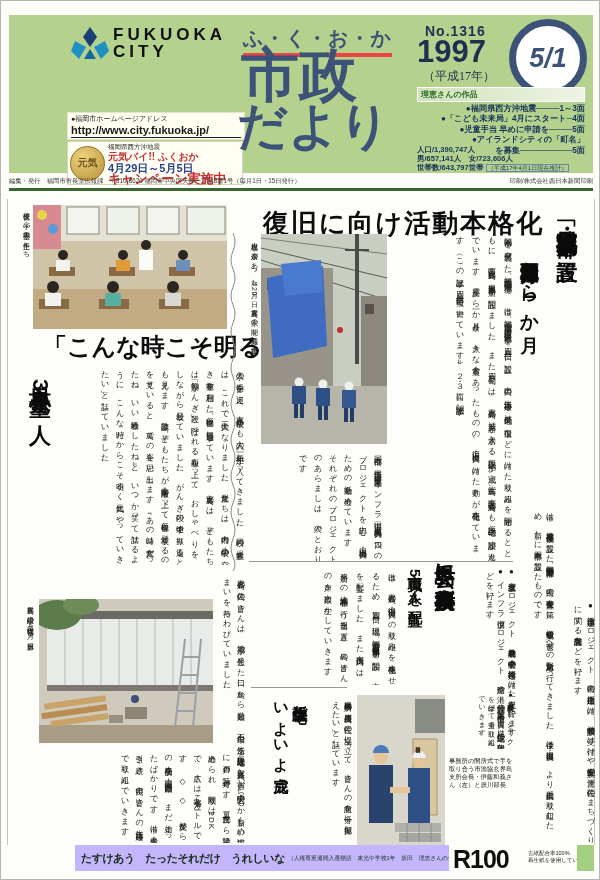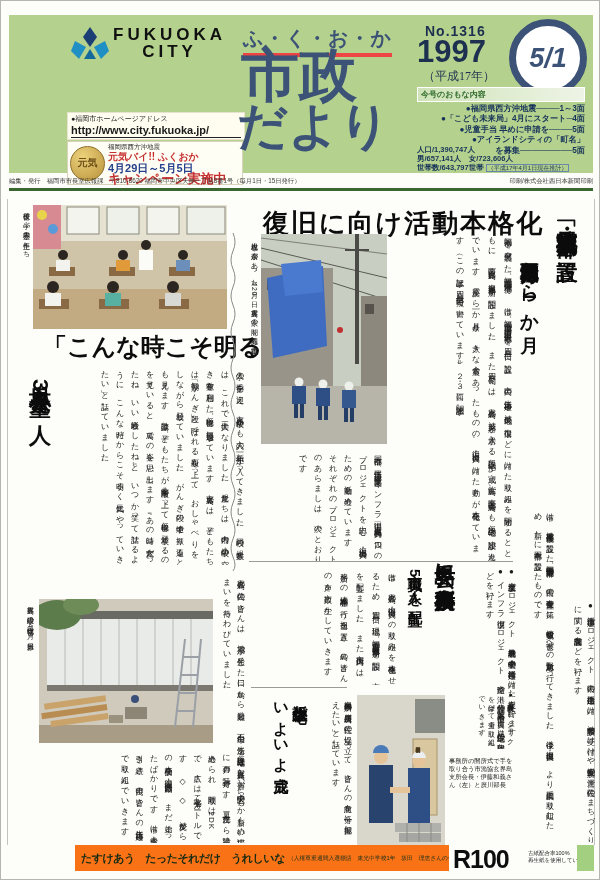--- a/index.html
+++ b/index.html
@@ -2,21 +2,21 @@
 <html><head>
 <meta charset="utf-8">
 <style>
   html,body{margin:0;padding:0;background:#c9c9c3;}
   .page{position:relative;width:600px;height:880px;margin:0 auto;background:#fdfdfa;
         border:1px solid #b5b5b0;box-sizing:border-box;overflow:hidden;
         font-family:"Liberation Sans","DejaVu Sans",sans-serif;color:#1a1a1a;}
   .abs{position:absolute;}
   
   .masthead{left:8px;top:14px;width:584px;height:158px;background:#b4d28d;}
-  .logo-text{font-weight:bold;font-size:17px;line-height:17px;letter-spacing:4px;color:#101010;text-align:center;}
+  .logo-text{font-weight:bold;font-size:17px;line-height:17px;letter-spacing:4px;color:#101010;}
   .contact{font-size:7.5px;line-height:9.5px;color:#111;}
   .contact .num{font-size:10px;font-weight:bold;line-height:11px;}
   .hpbox{background:#fffdf0;border:1px solid #e7e3cf;padding:1px 3px;}
   .hpbox .lab{font-size:7px;}
   .hpbox .url{font-size:11px;font-weight:bold;border-bottom:1px solid #222;line-height:13px;}
   .campaign{background:#fffef4;border:1px solid #d8d4bc;display:flex;align-items:center;padding:2px;}
   .seal{width:33px;height:33px;border-radius:50%;flex:0 0 33px;margin-right:3px;
         background:radial-gradient(circle at 35% 30%,#ecd27c,#b8923a);border:1px solid #8f6f28;
         display:flex;align-items:center;justify-content:center;font-size:10px;font-weight:bold;color:#6e4f17;}
   .camp-l1{font-size:6.5px;color:#222;line-height:7.5px;}
@@ -46,21 +46,21 @@
   .vt{writing-mode:vertical-rl;text-orientation:mixed;}
   .bodytxt{font-size:8px;color:#1c1c1c;letter-spacing:1px;overflow:hidden;text-align:start;}
   .cap{font-size:7px;color:#222;letter-spacing:0.5px;line-height:10px;overflow:hidden;}
   .hl{font-weight:bold;color:#0c0c0c;}
   .divh{background:#9a9a96;height:1px;}
   .photo{overflow:hidden;background:#ddd;}
   .photo svg{display:block;}
   .signtxt{font-size:5px;color:#4a3a20;letter-spacing:0;line-height:6px;}
   .cap-h{font-size:6.3px;line-height:8px;color:#222;}
   
-  .fbar{left:74px;top:844px;width:374px;height:26px;background:#f97316;display:flex;align-items:center;
+  .fbar{left:74px;top:844px;width:374px;height:26px;background:#c4b5fd;display:flex;align-items:center;
         padding-left:6px;box-sizing:border-box;white-space:nowrap;overflow:hidden;}
   .fslogan{font-size:11px;font-weight:bold;color:#142a14;letter-spacing:-0.5px;}
   .fcredit{font-size:5.8px;color:#1c301c;margin-left:3px;}
   .r100{font-size:25px;font-weight:900;letter-spacing:-1px;color:#0e0e0e;}
   .recyc{font-size:5.5px;line-height:7px;color:#222;}
   .gsq{background:#a3cf80;}
 </style>
 </head>
 <body>
 
@@ -97,21 +97,21 @@
     <div class="abs tmain" style="left:228px;top:88px;font-size:50px;">だより</div>
 
     <div class="abs issue-no" style="left:416px;top:8px;">No.1316</div>
     <div class="abs issue-year" style="left:408px;top:22px;">1997</div>
     <div class="abs issue-era" style="left:414px;top:53px;">（平成17年）</div>
     <div class="abs badge" style="left:500px;top:4px;">
       <span>5/1</span>
     </div>
 
     <div class="abs tocbox" style="left:408px;top:72px;">
-      <div class="toc-head">今号のおもな内容</div>
+      <div class="toc-head">理恵さんの作品</div>
       <div style="margin-top:2px;text-align:right;">
         <div class="toc-item">●福岡県西方沖地震────1～3面</div>
         <div class="toc-item">●「こども未来局」4月にスタート─4面</div>
         <div class="toc-item">●児童手当 早めに申請を────5面</div>
         <div class="toc-item">●アイランドシティの「町名」</div>
         <div class="toc-item">　を募集─────────5面</div>
       </div>
     </div>
 
     <div class="abs stats" style="left:408px;top:130px;width:176px;">

